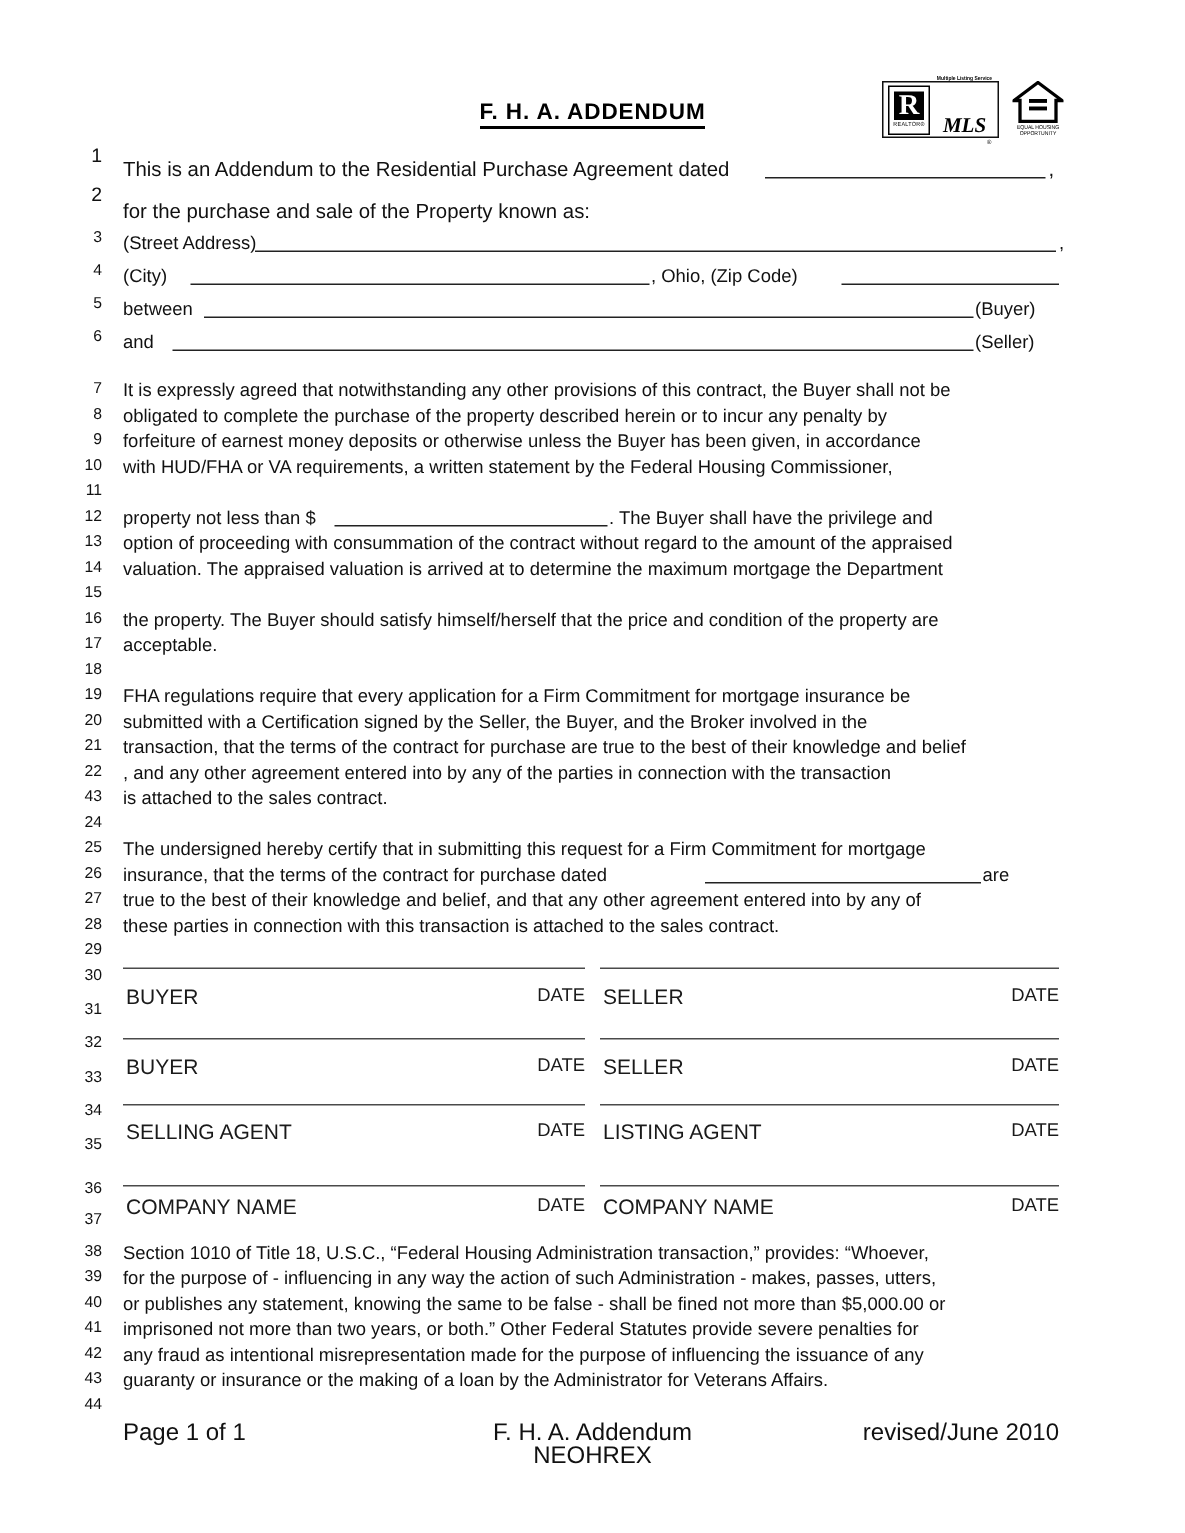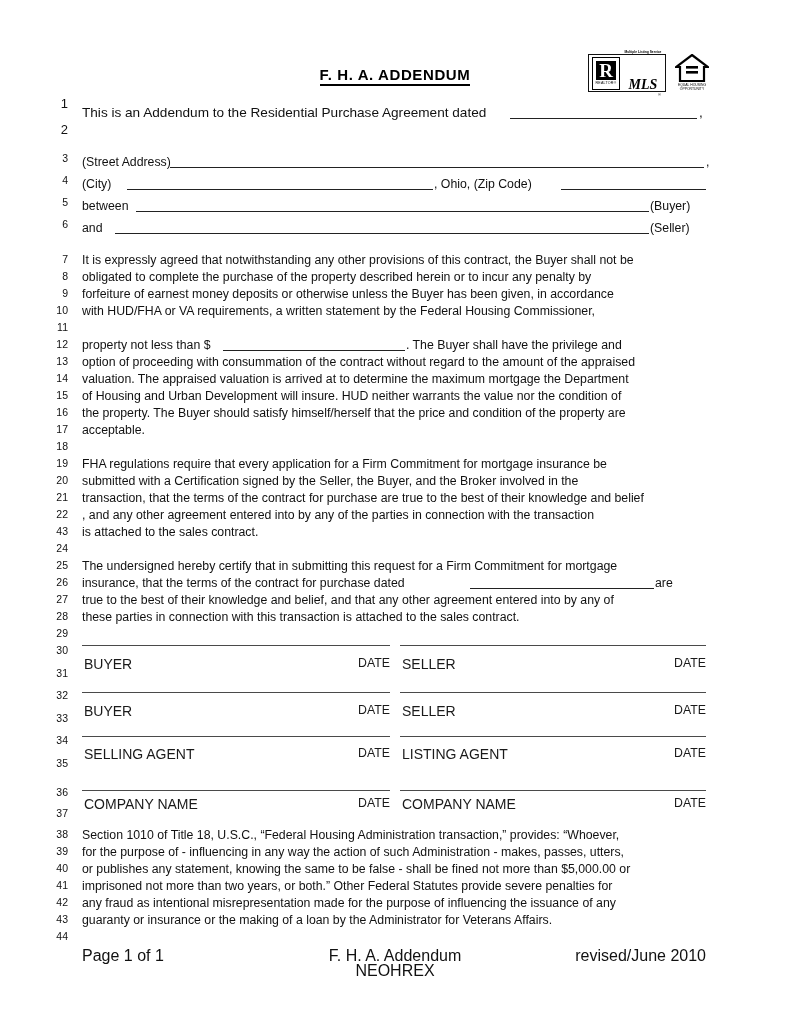--- a/index.html
+++ b/index.html
@@ -242,20 +242,21 @@
   <div class="lineno" style="top:862px">40</div>
   <div class="lineno" style="top:879px">41</div>
   <div class="lineno" style="top:896px">42</div>
   <div class="lineno" style="top:913px">43</div>
   <div class="lineno" style="top:930px">44</div>
 
   <div class="tx big" style="top:105px">This is an Addendum to the Residential Purchase Agreement dated</div>
   <div class="blank" style="left:510px; top:118px; width:187px;"></div>
   <div class="tx big" style="left:699px; top:105px">,</div>
 
+  <div class="tx big" style="top:133px">for the purchase and sale of the Property known as:</div>
 
   <div class="tx" style="top:155px">(Street Address)</div>
   <div class="blank" style="left:170px; top:167px; width:534px;"></div>
   <div class="tx" style="left:706px; top:155px">,</div>
 
   <div class="tx" style="top:177px">(City)</div>
   <div class="blank" style="left:127px; top:189px; width:306px;"></div>
   <div class="tx" style="left:434px; top:177px">, Ohio, (Zip Code)</div>
   <div class="blank" style="left:561px; top:189px; width:145px;"></div>
 
@@ -269,21 +270,20 @@
 
   <div class="tx" style="top:253px">It is expressly agreed that notwithstanding any other provisions of this contract, the Buyer shall not be</div>
   <div class="tx" style="top:270px">obligated to complete the purchase of the property described herein or to incur any penalty by</div>
   <div class="tx" style="top:287px">forfeiture of earnest money deposits or otherwise unless the Buyer has been given, in accordance</div>
   <div class="tx" style="top:304px">with HUD/FHA or VA requirements, a written statement by the Federal Housing Commissioner,</div>
   <div class="tx" style="top:338px">property not less than $</div>
   <div class="blank thin" style="left:223px; top:350px; width:182px;"></div>
   <div class="tx" style="left:406px; top:338px">. The Buyer shall have the privilege and</div>
   <div class="tx" style="top:355px">option of proceeding with consummation of the contract without regard to the amount of the appraised</div>
   <div class="tx" style="top:372px">valuation. The appraised valuation is arrived at to determine the maximum mortgage the Department</div>
-  <div class="tx" style="top:389px">of Housing and Urban Development will insure. HUD neither warrants the value nor the condition of</div>
   <div class="tx" style="top:406px">the property. The Buyer should satisfy himself/herself that the price and condition of the property are</div>
   <div class="tx" style="top:423px">acceptable.</div>
 
   <div class="tx" style="top:457px">FHA regulations require that every application for a Firm Commitment for mortgage insurance be</div>
   <div class="tx" style="top:474px">submitted with a Certification signed by the Seller, the Buyer, and the Broker involved in the</div>
   <div class="tx" style="top:491px">transaction, that the terms of the contract for purchase are true to the best of their knowledge and belief</div>
   <div class="tx" style="top:508px">, and any other agreement entered into by any of the parties in connection with the transaction</div>
   <div class="tx" style="top:525px">is attached to the sales contract.</div>
 
   <div class="tx" style="top:559px">The undersigned hereby certify that in submitting this request for a Firm Commitment for mortgage</div>

